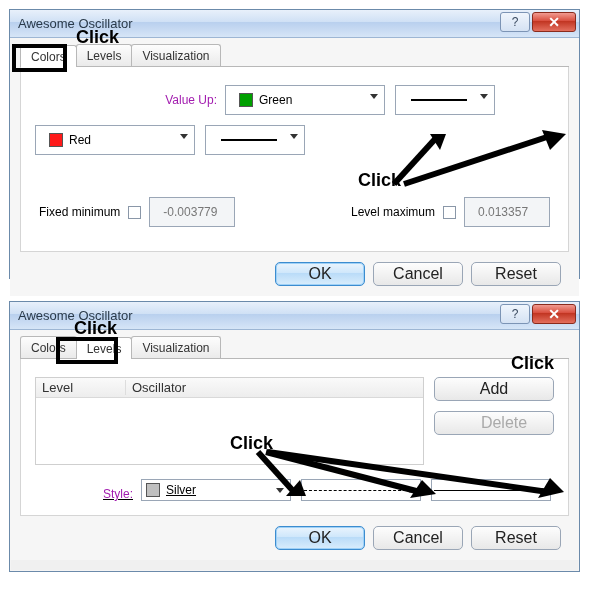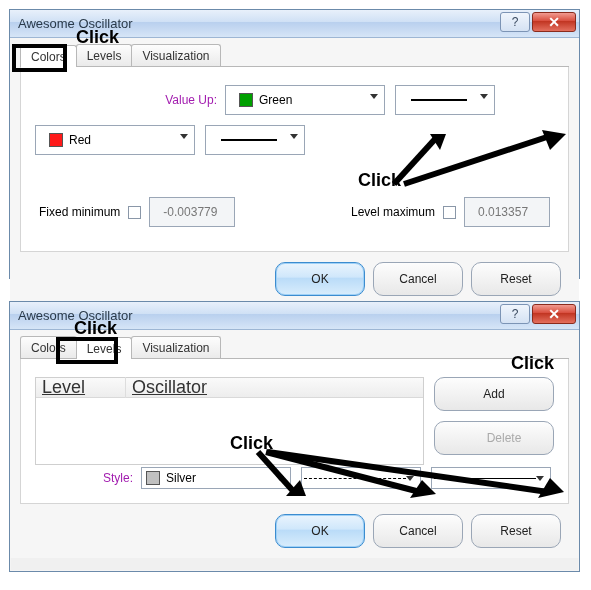--- a/index.html
+++ b/index.html
@@ -89,51 +89,51 @@
   .lineprev.dashed { border-top:1px dashed #000; }
   .minmax { display:flex; align-items:center; gap:8px; }
   .chk {
     width:13px;height:13px;border:1px solid #8a97a8;background:#fff;
   }
   .btnrow {
     display:flex;justify-content:flex-end;gap:8px;
     padding:10px 8px 0 8px;
   }
   .pushbtn {
-    width:90px;height:34px;border:1px solid #9aa6b6;
+    width:90px;height:24px;border:1px solid #9aa6b6;
     background:linear-gradient(#fdfdfd,#e8e8e8);
-    border-radius:10px;
+    border-radius:5px;
     display:flex;align-items:center;justify-content:center;
-    font-size:12px;color:#222;
+    font-size:16px;color:#222;
   }
   .pushbtn.primary {
     border:1px solid #3c8ccf;
     background:linear-gradient(#eaf4fd,#cfe7fb 45%,#b9dbf8 46%,#d9edfc);
     box-shadow:0 0 0 1px #9fd1f7 inset;
   }
   .pushbtn.disabled { color:#aaa;padding-left:20px; }
   
   .lvlgrid {
     display:flex; gap:10px;
   }
   .lvltable {
     flex:1; border:1px solid #cfcfcf; background:#fff;
     height:88px;
   }
   .lvlhdr {
     display:flex;border-bottom:1px solid #d9d9d9;
     background:linear-gradient(#fafafa,#ededed);
-    font-size:18px;color:#333;height:20px;align-items:center;text-decoration:underline;
+    font-size:13px;color:#333;height:20px;align-items:center;
   }
   .lvlhdr .col1{width:90px;padding-left:6px;border-right:1px solid #ddd;}
   .lvlhdr .col2{flex:1;padding-left:6px;}
   .sidebtns { width:120px; display:flex;flex-direction:column;gap:10px; }
   .stylecombo { width:150px;height:22px;border:1px solid #9aa6b6;background:#fff;display:flex;align-items:center;padding:0 4px;position:relative;}
   .stylecombo .swatch{background:#c0c0c0;}
-  .stylerow { display:flex;align-items:center;margin-top:2px; }
+  .stylerow { display:flex;align-items:flex-end;margin-top:14px;text-decoration:underline; }
   .stylerow .lbl{width:106px;}
   .smline { width:120px;height:22px;border:1px solid #9aa6b6;background:#fff;display:flex;align-items:center;position:relative;margin-left:10px;}
   
   .ann-label { position:absolute; font-family:Arial,sans-serif; font-weight:bold; font-size:18px; color:#000; }
   .ann-box { position:absolute; border:4px solid #000; pointer-events:none; }
   svg.ann-arrow { position:absolute; pointer-events:none; }
 </style>
 </head>
 <body>
 

